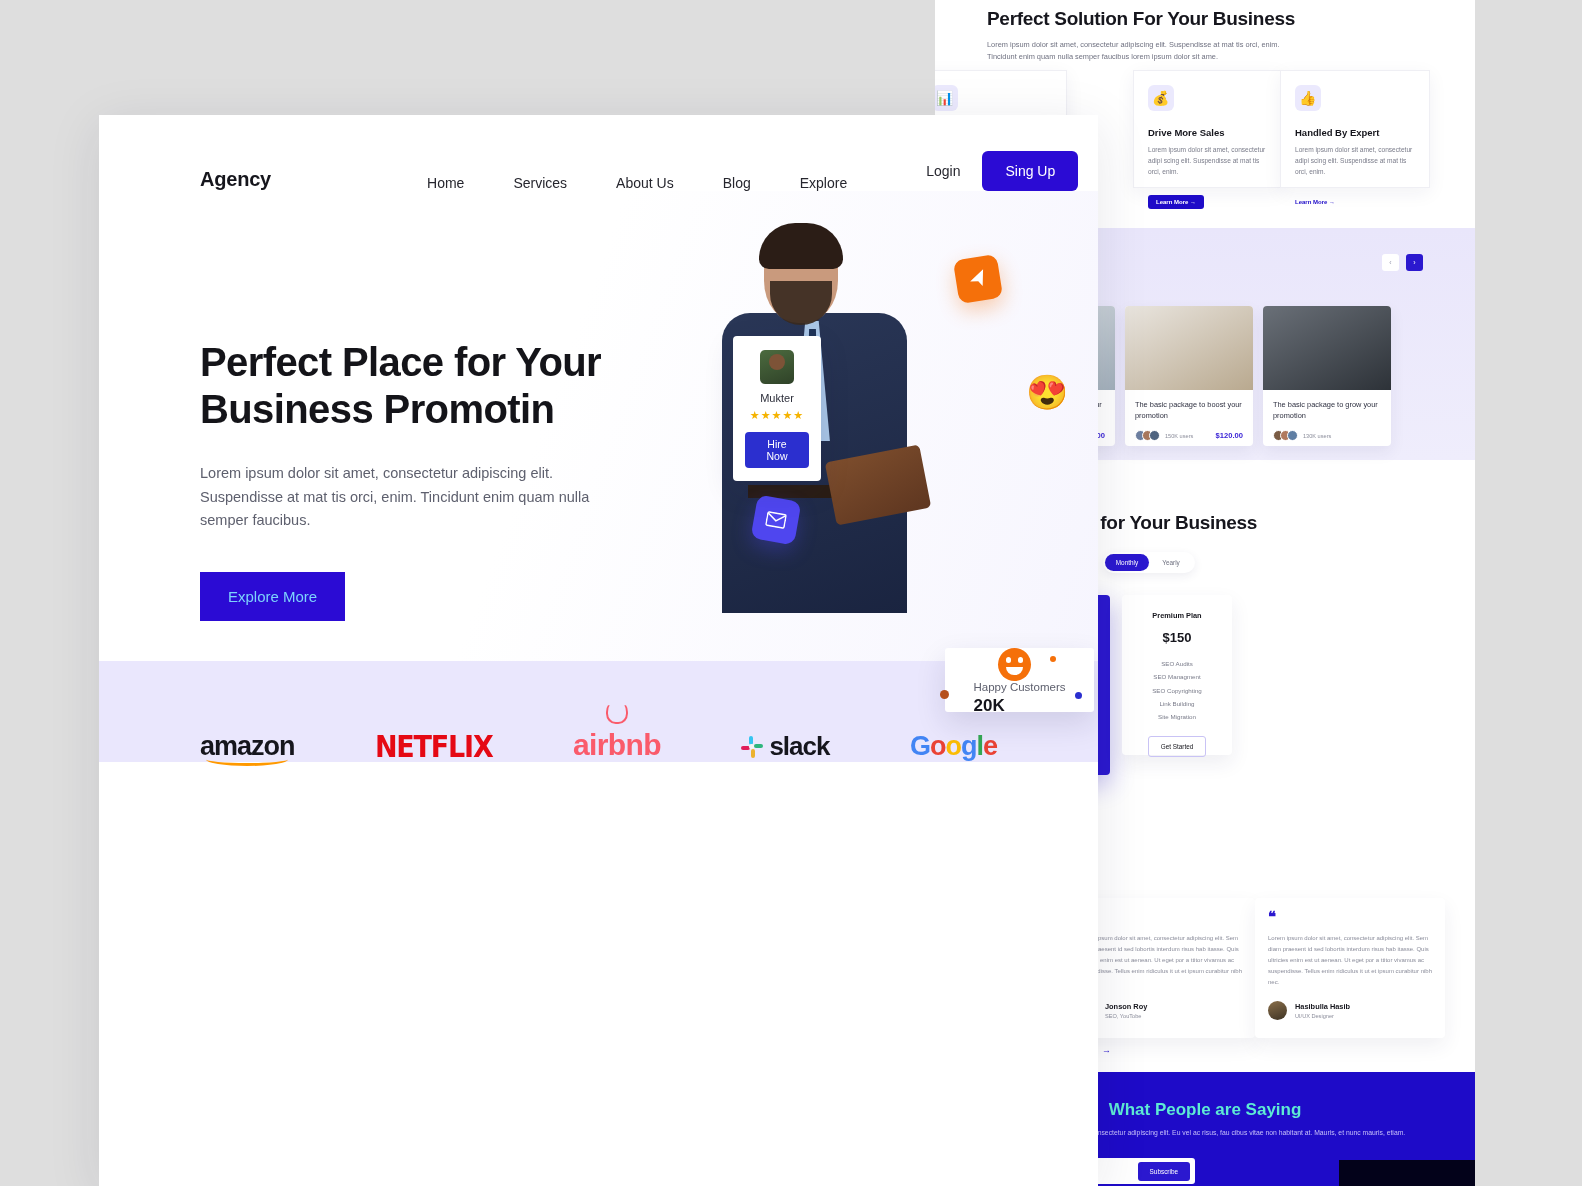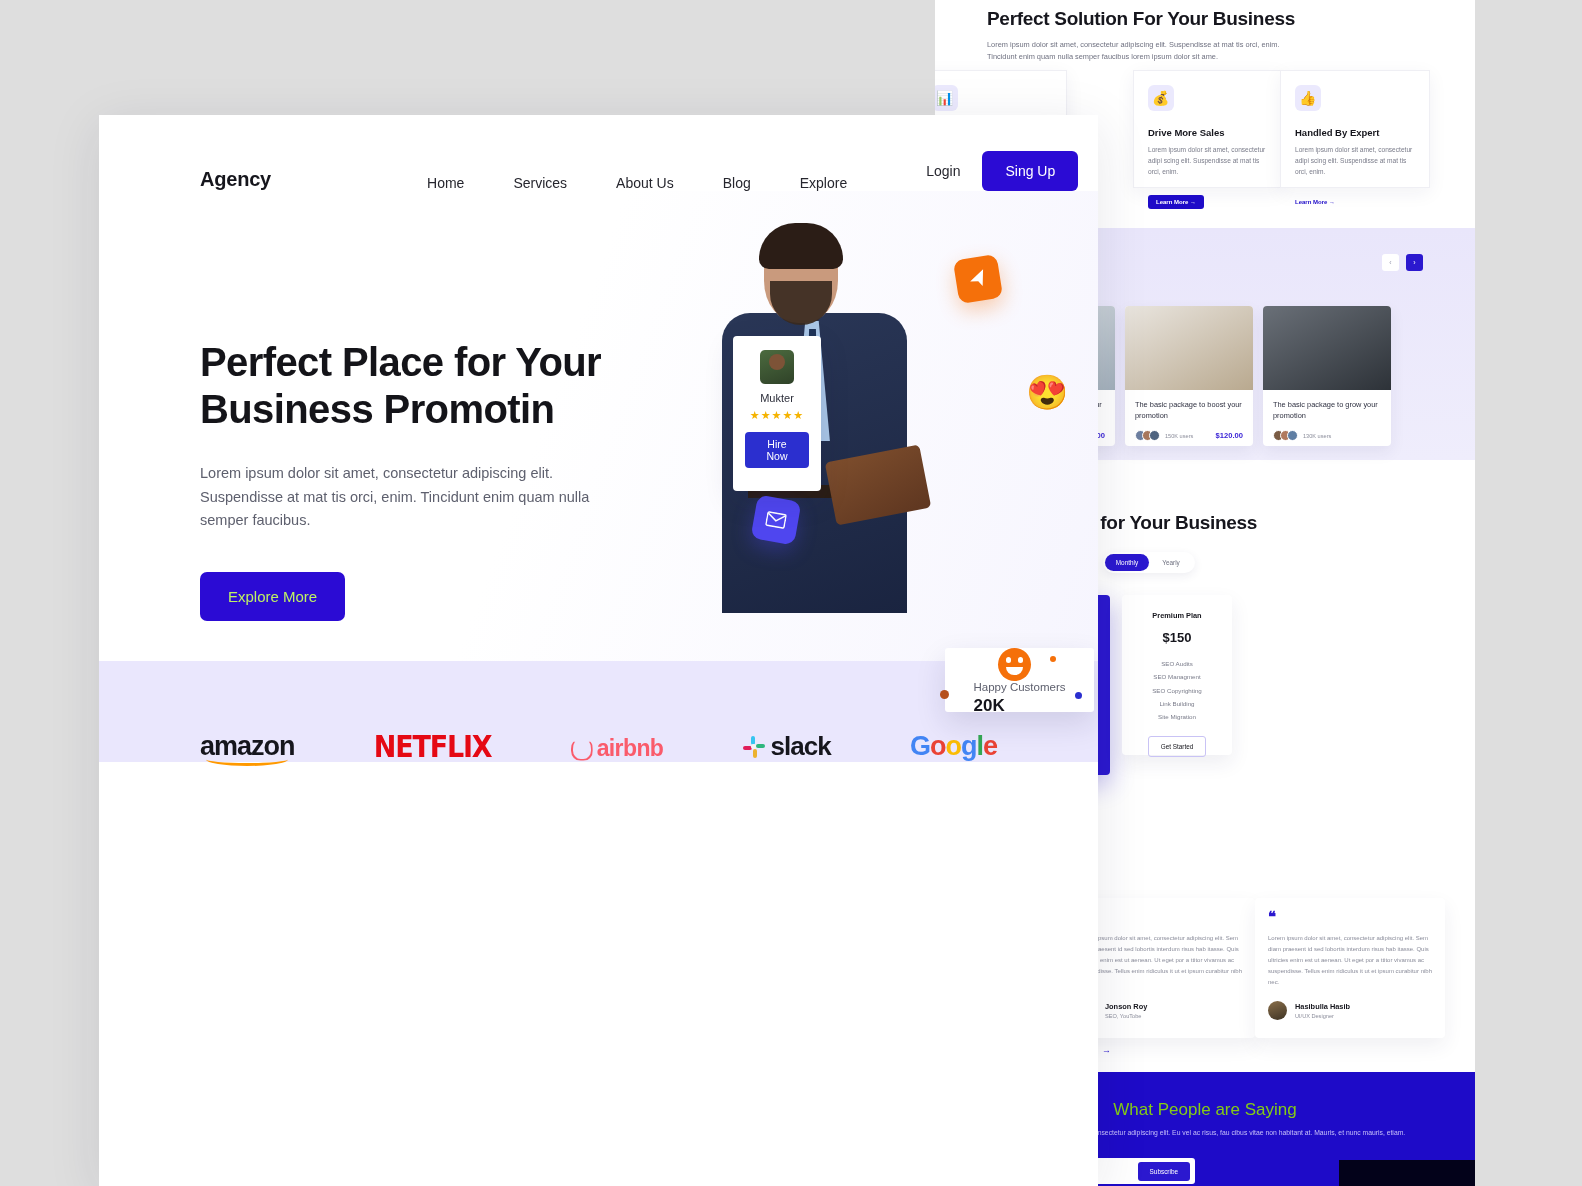--- a/index.html
+++ b/index.html
@@ -89,21 +89,21 @@
   .tst-quote { font-size: 15px; color: #2b18cf; font-weight: bold; line-height: .8; font-family: "Liberation Serif", serif; }
   .tst-body { font-size: 6px; color: #8b8d9b; line-height: 1.85; margin-top: 10px; }
   .tst-person { display: flex; align-items: center; margin-top: 13px; }
   .tst-av { width: 19px; height: 19px; border-radius: 50%; margin-right: 8px; }
   .tst-name { font-size: 7.4px; font-weight: bold; color: #16161d; }
   .tst-role { font-size: 5.6px; color: #8b8d9b; margin-top: 2px; }
   .arrow-row { font-size: 9px; color: #2b18cf; letter-spacing: 6px; }
 
   
   .sub-band { position: absolute; left: 0; width: 540px; background: #1e0bc8; text-align: center; }
-  .sub-h { font-size: 17px; font-weight: normal; color: #84cc16; }
+  .sub-h { font-size: 17px; font-weight: bold; color: #5eead4; }
   .sub-p { font-size: 6.8px; color: #c6bffa; line-height: 1.7; margin-top: 7px; }
   .sub-bar { position: absolute; background: #fff; border: 2px solid #fff; border-radius: 3px; display: flex; align-items: center; }
   .sub-ph { font-size: 6.6px; color: #a7a9b6; padding-left: 10px; flex: 1; text-align: left; }
   .sub-btn { background: #2b18cf; color: #fff; font-size: 6.4px; padding: 6px 12px; border-radius: 3px; margin: 3px; }
   .dark-foot { position: absolute; background: #03021a; }
 
   
   .page {
     position: absolute; left: 99px; top: 115px; width: 999px; height: 1071px;
     background: #fff; overflow: hidden;
@@ -122,22 +122,22 @@
     padding: 12px 23px; border-radius: 6px; cursor: pointer;
     font-family: "Liberation Sans", sans-serif;
   }
 
   
   .hero { position: relative; height: 470px; background: linear-gradient(110deg,#ffffff 45%, #f6f5fe 100%); }
   .hero-copy { position: absolute; left: 101px; top: 148px; width: 420px; }
   .h1 { font-size: 40px; line-height: 1.18; font-weight: bold; color: #141419; letter-spacing: -.6px; }
   .hero-p { font-size: 14.5px; line-height: 1.62; color: #5e606e; margin-top: 29px; width: 400px; }
   .btn-explore {
-    margin-top: 39px; background: #2b0bd4; color: #bef264; font-size: 15px;
-    border: none; padding: 16px 28px; border-radius: 7px; cursor: pointer;
+    margin-top: 39px; background: #2b0bd4; color: #7dd3fc; font-size: 15px;
+    border: none; padding: 16px 28px; border-radius: 0; cursor: pointer;
     font-family: "Liberation Sans", sans-serif;
   }
 
   
   .hero-vis { position: absolute; right: 24px; top: -38px; width: 430px; height: 500px; }
   .ph-head { position:absolute; left:120px; top:78px; width:74px; height:92px; background:#c99a7d; border-radius:42% 42% 46% 46%; }
   .ph-hair { position:absolute; left:115px; top:70px; width:84px; height:46px; background:#2b1d16; border-radius:44px 44px 12px 12px; }
   .ph-beard{ position:absolute; left:126px; top:128px; width:62px; height:44px; background:#3a2a20; border-radius:0 0 34px 34px; opacity:.92;}
   .ph-torso{ position:absolute; left:78px; top:160px; width:185px; height:300px; background:linear-gradient(160deg,#2a3757,#1a2440); border-radius:28px 28px 0 0; }
   .ph-shirt{ position:absolute; left:140px; top:168px; width:56px; height:120px; background:#a9c6e6; clip-path: polygon(38% 0,62% 0,82% 100%,18% 100%); }
@@ -146,21 +146,21 @@
   .ph-belt { position:absolute; left:104px; top:332px; width:128px; height:13px; background:#2a1d14; }
 
   .fchip { position: absolute; border-radius: 10px; display:flex; align-items:center; justify-content:center; }
   .fchip.orange { background:#f5700a; width:44px; height:44px; transform: rotate(-9deg); box-shadow:0 8px 20px rgba(245,112,10,.32); }
   .fchip.blue   { background:#4f46ef; width:44px; height:44px; transform: rotate(10deg); box-shadow:0 8px 20px rgba(79,70,239,.32); }
   .emoji-float { position:absolute; font-size: 34px; line-height:1; }
 
   .hire-card {
     position:absolute; background:#fff; border-radius:4px; width:88px;
     box-shadow:0 10px 30px rgba(32,32,80,.12);
-    padding:14px 12px 23px; text-align:center;
+    padding:14px 12px 13px; text-align:center;
   }
   .hire-av { width:34px; height:34px; border-radius:5px; margin:0 auto; background: linear-gradient(160deg,#4c6b3f,#2f4228); position:relative; overflow:hidden; }
   .hire-av::after { content:""; position:absolute; left:9px; top:4px; width:16px; height:16px; border-radius:50%; background:#7d5337; }
   .hire-name { font-size:11px; color:#2c2e3a; margin-top:8px; }
   .stars { color:#f5b301; font-size:11px; letter-spacing:1px; margin-top:5px; }
   .btn-hire {
     margin-top:10px; background:#2b2fcf; color:#fff; border:none;
     font-size:10.5px; padding:6px 11px; border-radius:4px; cursor:pointer;
     font-family:"Liberation Sans", sans-serif;
   }
@@ -179,21 +179,21 @@
 
   
   .brands {
     height: 101px; background:#eae7fd; display:flex; align-items:flex-end;
     justify-content:space-between; padding: 0 101px;
   }
   .logo { font-weight:bold; display:flex; align-items:center; }
   .logo-amazon { font-size:27px; color:#16161d; letter-spacing:-1px; position:relative; }
   .logo-amazon .smile { position:absolute; left:6px; bottom:-4px; width:82px; height:13px; border-bottom:3.5px solid #ff9900; border-radius:0 0 50% 50%; }
   .logo-netflix { font-size:27px; color:#e50914; letter-spacing:-1.2px; font-family:"DejaVu Sans", sans-serif; transform: scaleY(1.12); }
-  .logo-airbnb { font-size:23px; color:#fa5b6b; letter-spacing:-.6px; display:flex; align-items:center; gap:4px; }
+  .logo-airbnb { font-size:30px; color:#fa5b6b; letter-spacing:-.6px; display:flex; align-items:center; gap:4px;flex-direction:column; }
   .ab-mark { width:22px; height:24px; border:2.4px solid #fa5b6b; border-top-width:0; border-radius: 50% 50% 44% 44%; clip-path: polygon(0 22%,100% 22%,100% 100%,0 100%); }
   .logo-slack { font-size:26px; color:#16161d; letter-spacing:-1px; display:flex; align-items:center; gap:6px; }
   .sl-mark { width:22px; height:22px; position:relative; }
   .sl-mark i { position:absolute; border-radius:2px; display:block; }
   .logo-google { font-size:27px; letter-spacing:-1px; }
   .logo-google b { font-weight:bold; }
 
   
   .builder { position:relative; height:400px; }
 </style>

